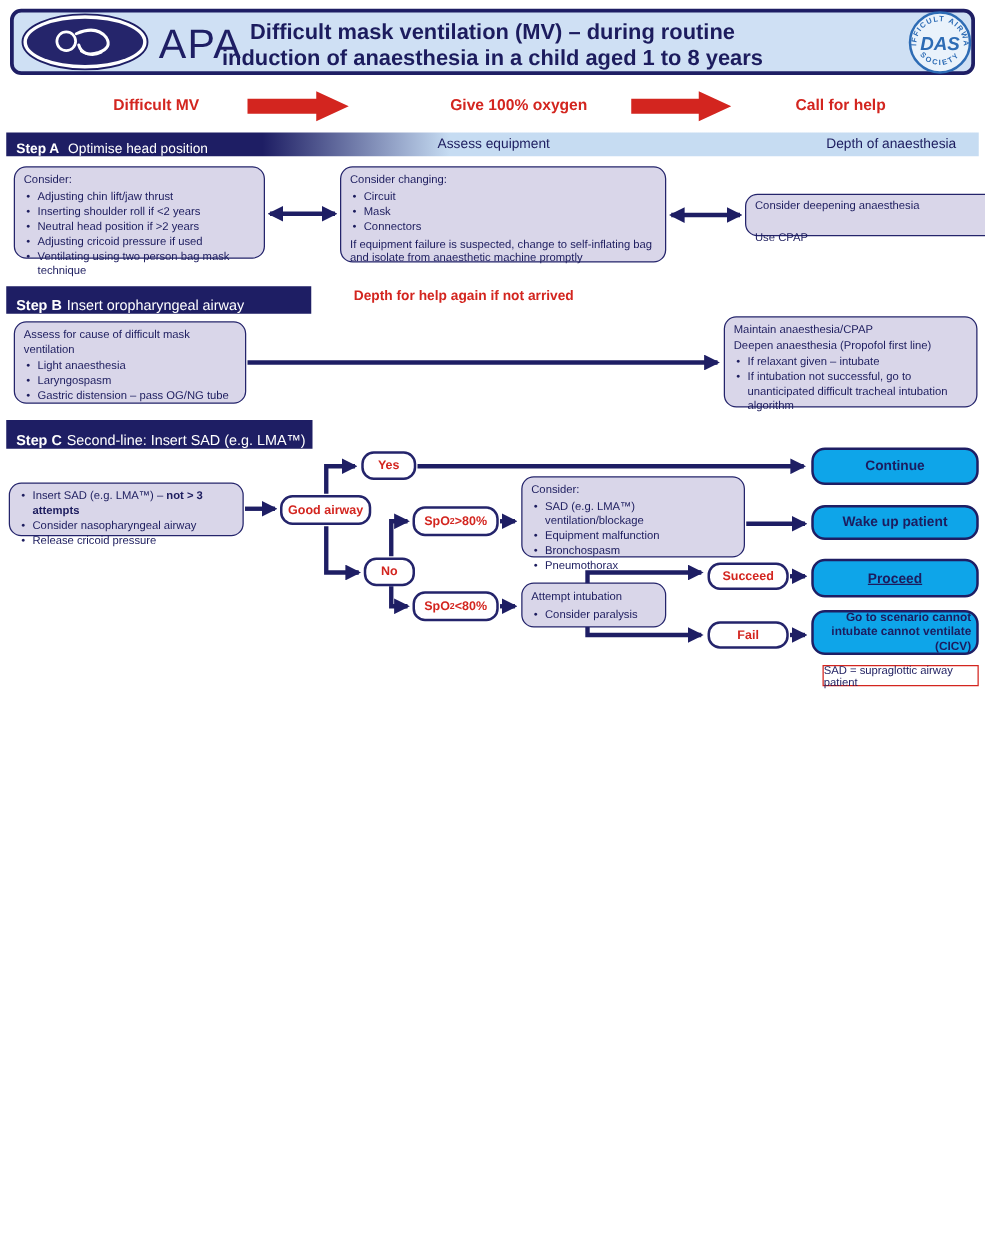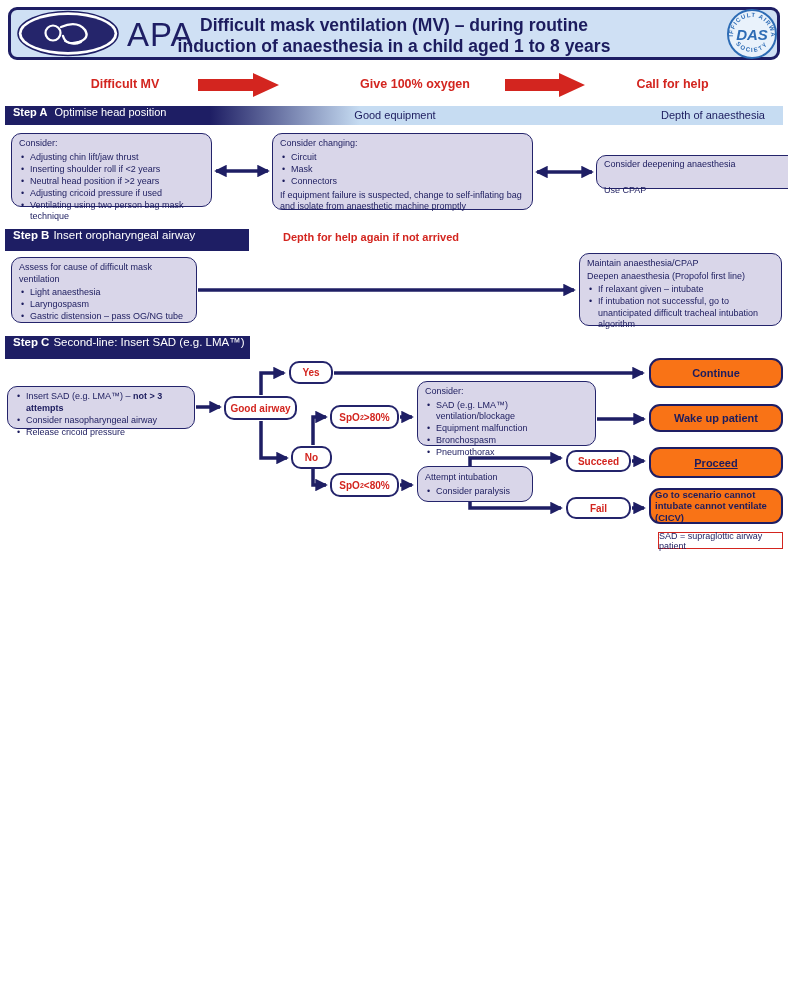--- a/index.html
+++ b/index.html
@@ -12,21 +12,21 @@
   
   .hdr { left:8px; top:7px; width:772px; height:53px; background:#cfe0f4; border:3px solid #1e1e64; border-radius:9px; z-index:2; }
   .hdr-title { position:absolute; left:120px; right:120px; top:5px; text-align:center; font-weight:bold; font-size:17.5px; line-height:21px; color:#1c1c5e; }
   .hdr-logo { position:absolute; z-index:3; }
 
   
   .redtxt { color:#d3251f; font-weight:bold; }
   .act { top:77px; height:16px; font-size:12.5px; text-align:center; z-index:2; }
 
   
-  .bar { z-index:2; display:flex; align-items:flex-start; font-size:11px; }
+  .bar { z-index:2; display:flex; align-items:flex-end; font-size:11px; }
   .barA { left:5px; top:106px; width:778px; height:19px;
           background:linear-gradient(to right,#1e1e64 0px,#1e1e64 205px,#c6dcf2 355px,#c6dcf2 100%); }
   .barNavy { background:#1e1e64; color:#ffffff; padding-left:8px; font-size:11.5px; }
   .barB { left:5px; top:229px; width:244px; height:22px; }
   .barC { left:5px; top:336px; width:245px; height:23px; }
   .bar b { margin-right:4px; }
   .barA .wlab { color:#ffffff; padding-left:8px; white-space:nowrap; }
   .barA .clab { position:absolute; color:#1c1c5e; text-align:center; width:200px; top:0; height:19px; line-height:19px; }
 
   
@@ -37,22 +37,22 @@
   ul.blt li { position:relative; padding-left:11px; margin-top:0.5px; }
   ul.blt li::before { content:"\2022"; position:absolute; left:2px; }
   .note { margin-top:2.5px; }
 
   
   .dec { background:#ffffff; border:2px solid #24246b; border-radius:10px; color:#d3251f; font-weight:bold;
          font-size:10px; display:flex; align-items:center; justify-content:center; z-index:2; white-space:nowrap; }
   .dec sub { font-size:7px; }
 
   
-  .term { background:#f97316; border:2px solid #1e1e64; border-radius:11px; color:#1c1c5e; font-weight:bold;
-          font-size:11px; display:flex; align-items:center; justify-content:center; text-align:left; z-index:2; }
+  .term { background:#0ea5e9; border:2px solid #1e1e64; border-radius:11px; color:#1c1c5e; font-weight:bold;
+          font-size:11px; display:flex; align-items:center; justify-content:center; text-align:right; z-index:2; }
 
   .foot { left:658px; top:532px; width:125px; height:17px; background:#ffffff; border:1.5px solid #d3251f;
           font-size:9px; color:#1c1c5e; display:flex; align-items:center; justify-content:center; z-index:2; }
 
   .ln  { stroke:#1e1e64; stroke-width:3.5; fill:none; marker-end:url(#ah); }
   .ln2 { marker-start:url(#ah); }
   .redpoly { fill:#d3251f; }
 </style>
 </head>
 <body>
@@ -119,21 +119,21 @@
     </text>
     <text x="26" y="32" font-size="15" font-weight="bold" font-style="italic" fill="#2d6cb5" text-anchor="middle">DAS</text>
   </svg>
 
   <div class="abs act redtxt" style="left:55px; width:140px;">Difficult MV</div>
   <div class="abs act redtxt" style="left:340px; width:150px;">Give 100% oxygen</div>
   <div class="abs act redtxt" style="left:600px; width:145px;">Call for help</div>
 
   <div class="abs bar barA">
     <span class="wlab"><b>Step A</b><span> Optimise head position</span></span>
-    <span class="clab" style="left:290px;">Good equipment</span>
+    <span class="clab" style="left:290px;">Assess equipment</span>
     <span class="clab" style="left:608px;">Depth of anaesthesia</span>
   </div>
 
   <div class="abs lav" style="left:11px; top:133px; width:201px; height:74px;">
     <div class="hd">Consider:</div>
     <ul class="blt">
       <li>Adjusting chin lift/jaw thrust</li>
       <li>Inserting shoulder roll if &lt;2 years</li>
       <li>Neutral head position if &gt;2 years</li>
       <li>Adjusting cricoid pressure if used</li>
@@ -211,21 +211,21 @@
   <div class="abs lav" style="left:417px; top:381px; width:179px; height:65px;">
     <div class="hd">Consider:</div>
     <ul class="blt">
       <li>SAD (e.g. LMA™) ventilation/blockage</li>
       <li>Equipment malfunction</li>
       <li>Bronchospasm</li>
       <li>Pneumothorax</li>
     </ul>
   </div>
 
-  <div class="abs lav" style="left:417px; top:466px; width:116px; height:36px; padding-top:5px;border-radius:11px;">
+  <div class="abs lav" style="left:417px; top:466px; width:116px; height:36px; padding-top:5px;">
     <div class="hd">Attempt intubation</div>
     <ul class="blt">
       <li>Consider paralysis</li>
     </ul>
   </div>
 
   <div class="abs dec" style="left:566px; top:450px; width:65px; height:22px;">Succeed</div>
   <div class="abs dec" style="left:566px; top:497px; width:65px; height:22px;">Fail</div>
 
   <div class="abs term" style="left:649px; top:358px; width:134px; height:30px;">Continue</div>

